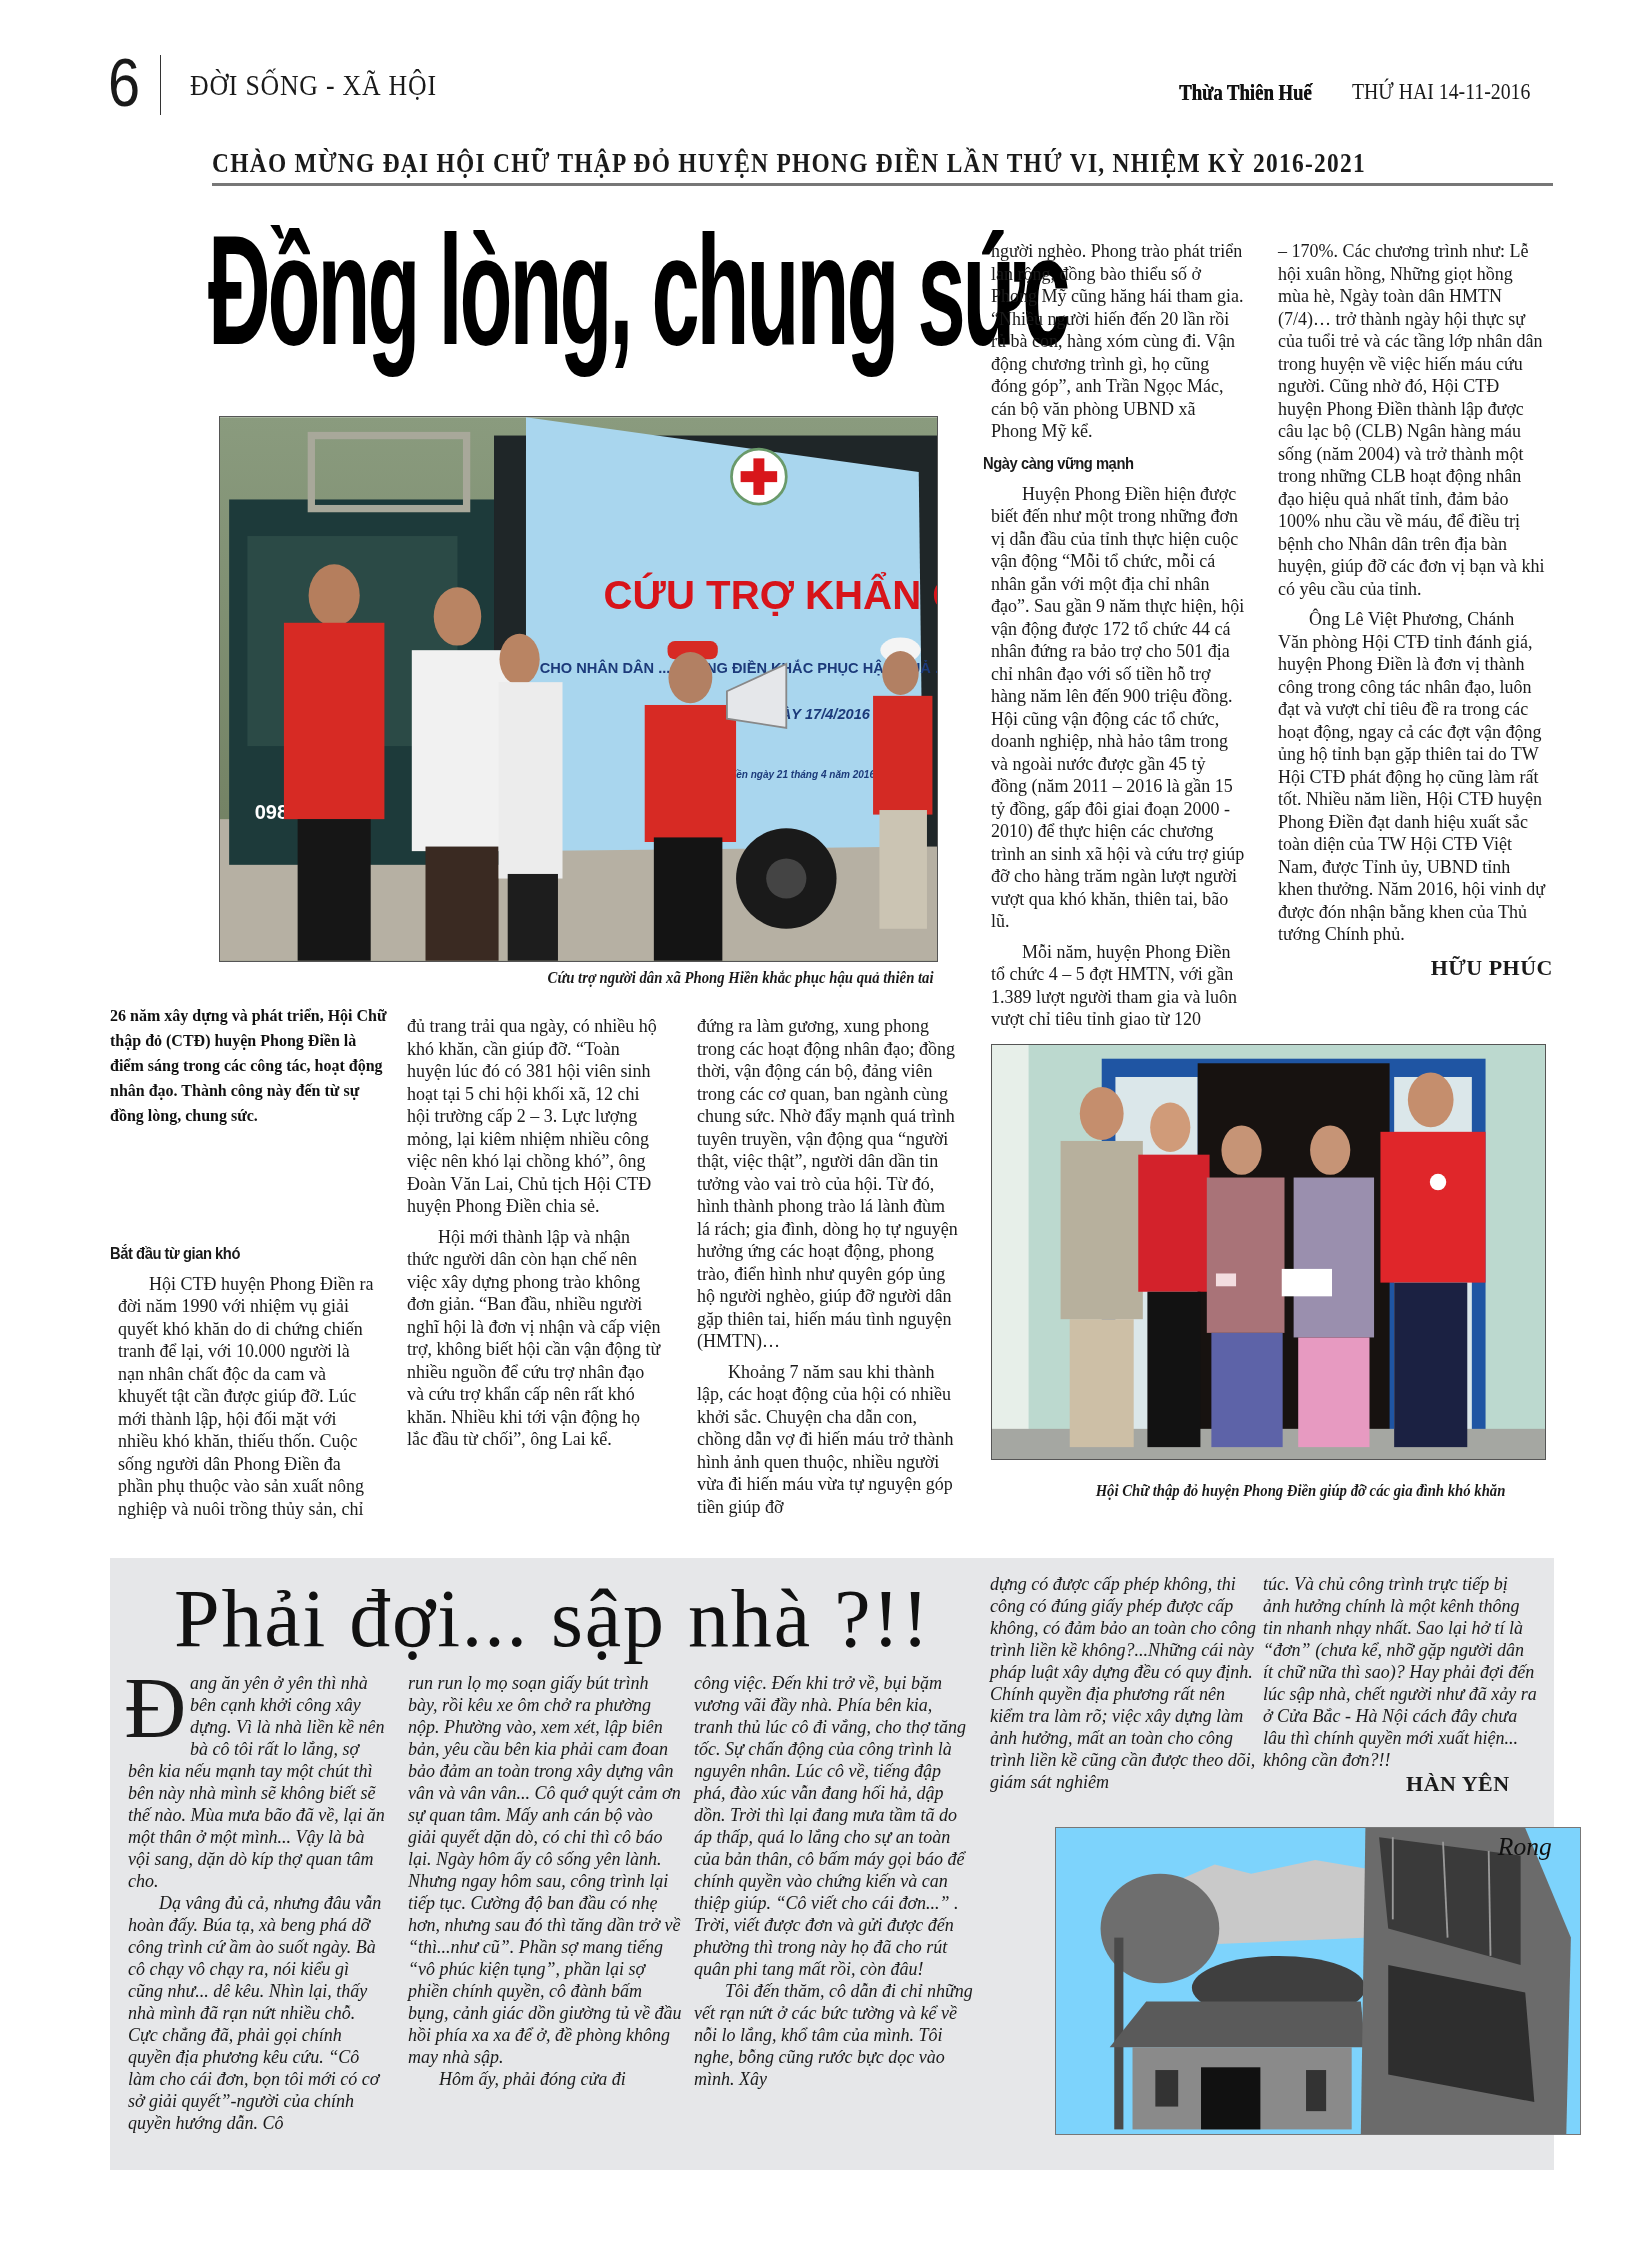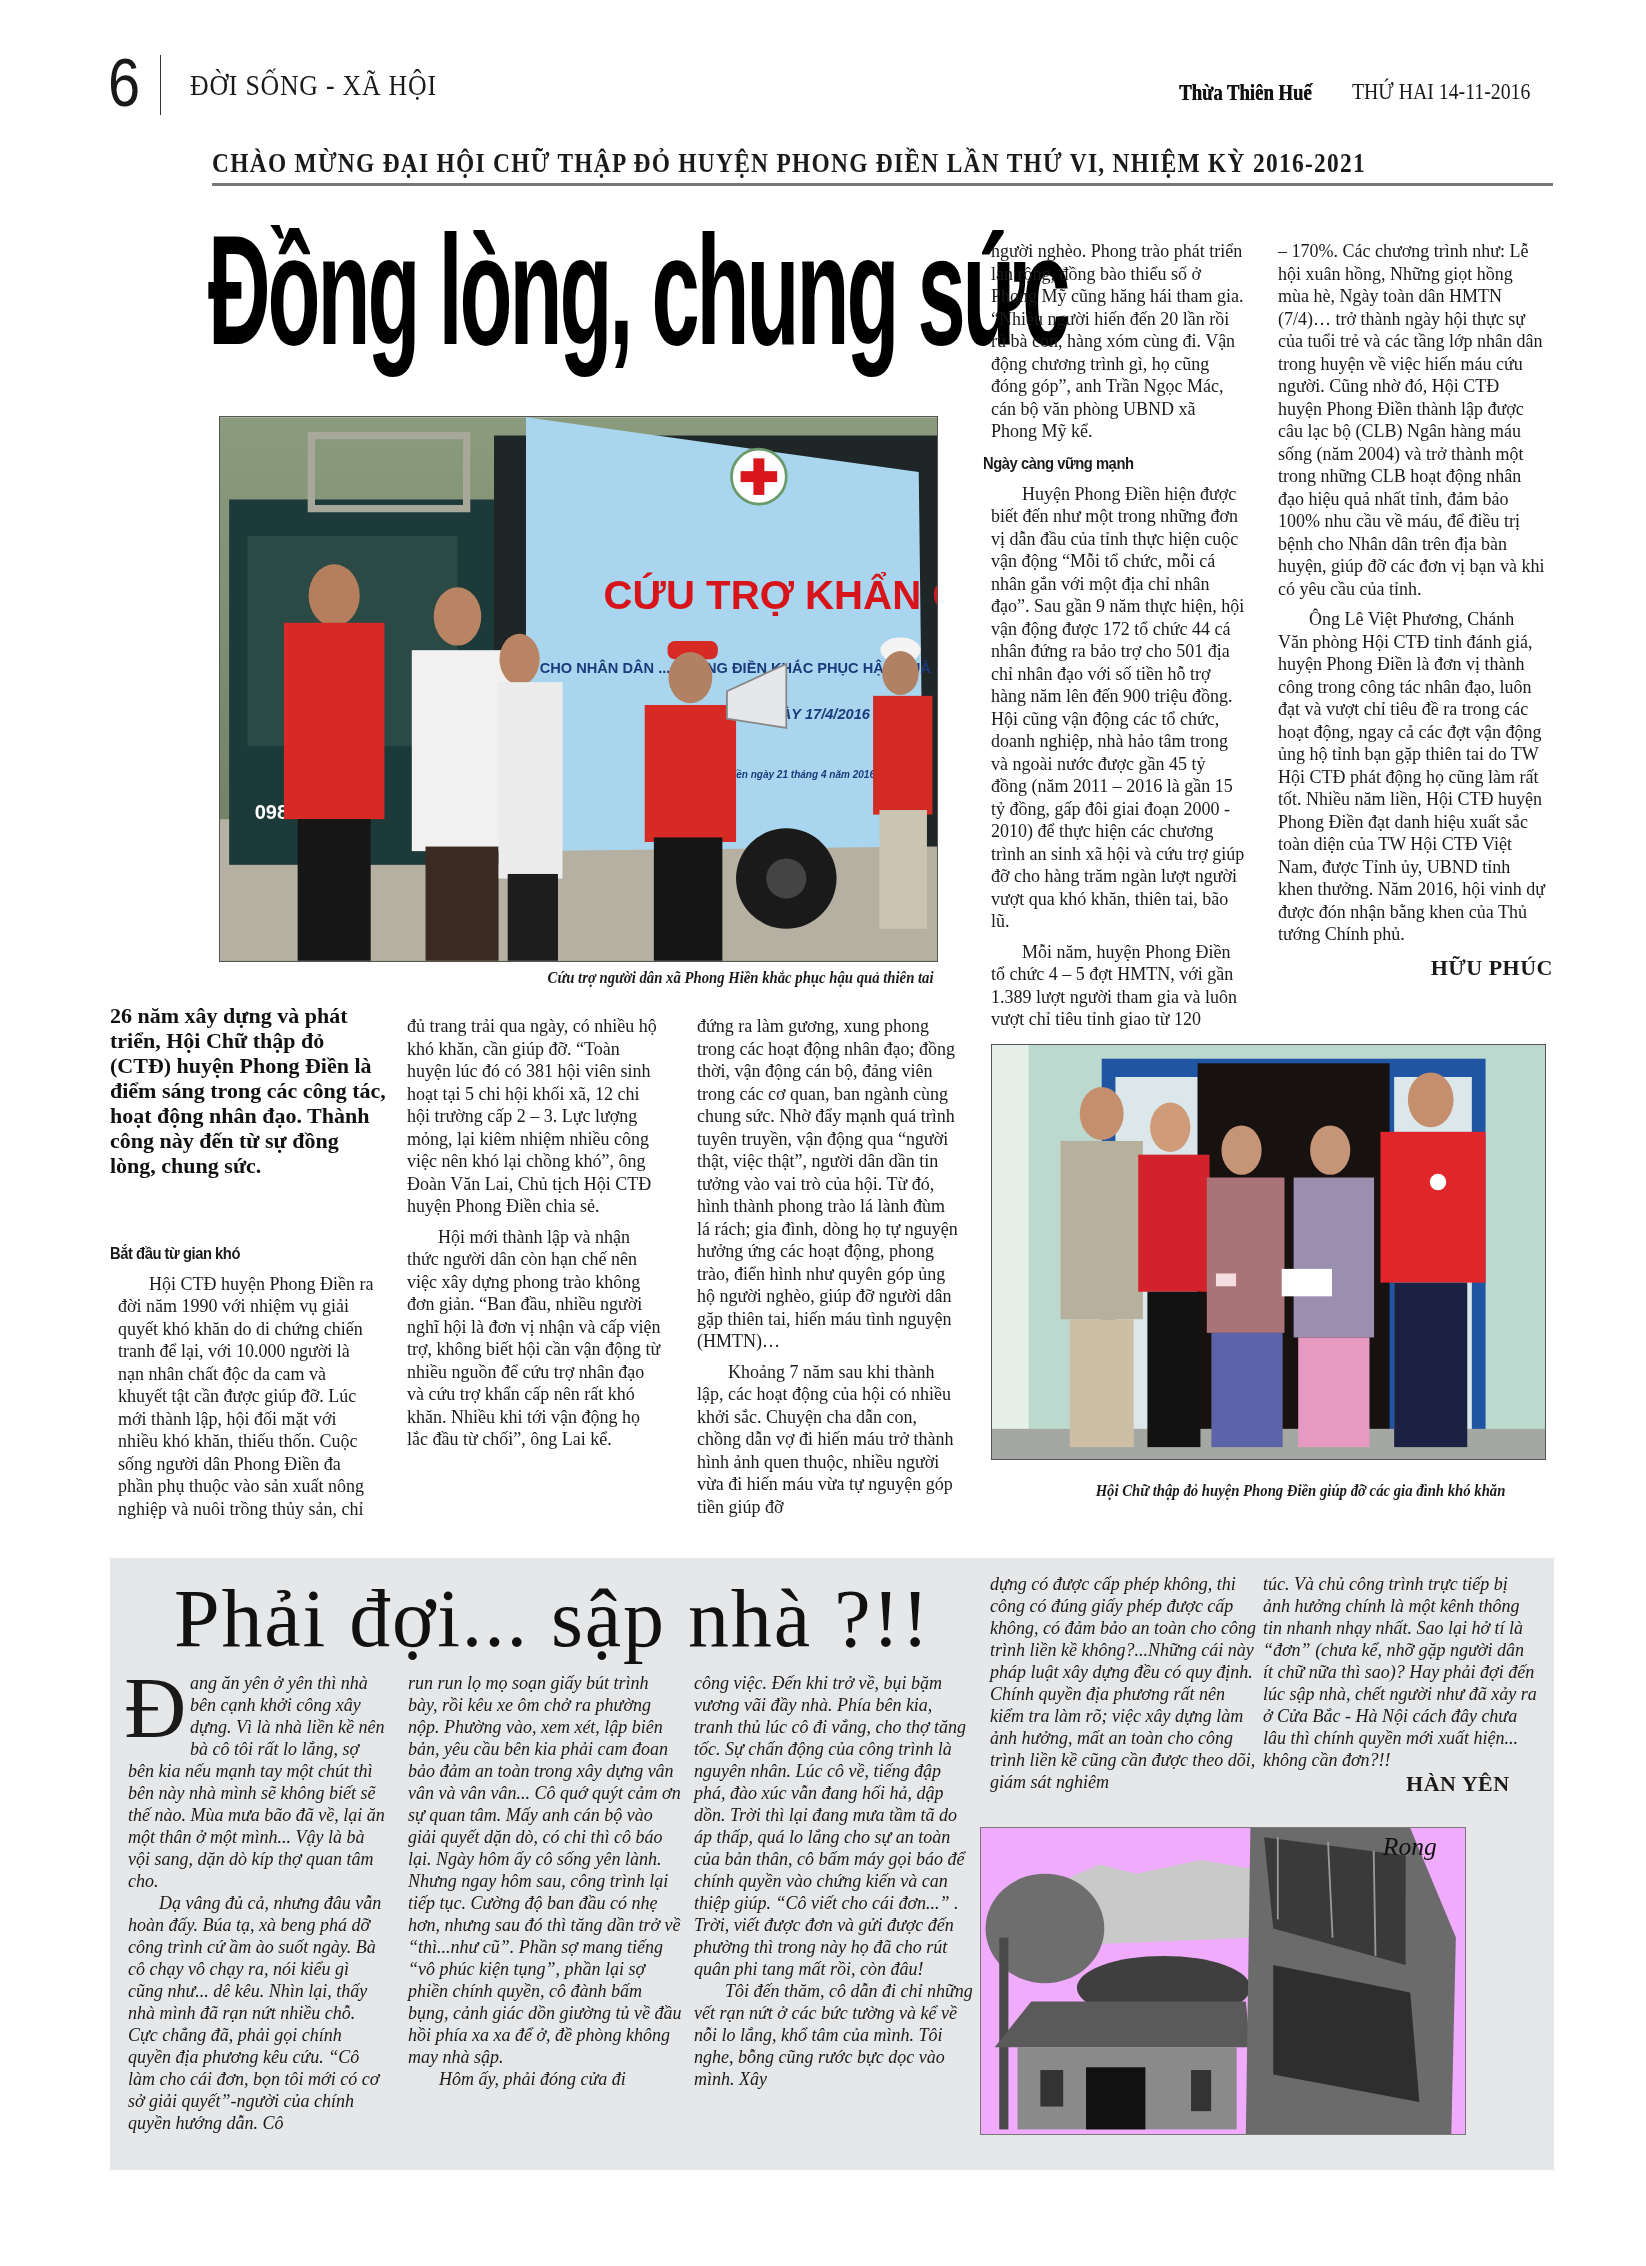--- a/index.html
+++ b/index.html
@@ -12,21 +12,21 @@
   .paper-name { left:1179px; top:79px; font-family:"Liberation Serif", serif; font-weight:bold; font-size:24px; transform:scaleX(0.78); transform-origin:left; color:#111; text-shadow:0.5px 0 0 #111; }
   .issue-date { left:1352px; top:79px; font-size:23px; transform:scaleX(0.86); transform-origin:left; }
   .banner { left:212px; top:148px; width:1352px; font-size:27.4px; font-weight:bold; letter-spacing:1.5px; transform:scaleX(0.855); transform-origin:left; white-space:nowrap; }
   .banner-rule { left:212px; top:183px; width:1341px; height:2.7px; background:#777; }
   .headline { left:208px; top:199px; font-family:"Liberation Sans", sans-serif; font-weight:bold; font-size:155px; line-height:183px; letter-spacing:-5.5px; transform:scaleX(0.56); transform-origin:left top; white-space:nowrap; color:#000; }
   
   .col { font-size:18px; line-height:22.5px; text-align:left; }
   .col p { margin:8px; text-indent:0; }
   .col p.ind { text-indent:31px; }
   .subhead { font-family:"Liberation Sans", sans-serif; font-weight:bold; font-size:16.4px; line-height:24px; margin:5.5px 0 0 0; letter-spacing:-0.5px; transform:scaleX(0.9); transform-origin:left; }
-  .lead { left:110px; top:1003px; width:279px; font-size:22px; line-height:25px; font-weight:bold; color:#111; }
+  .lead { left:110px; top:1003px; width:279px; font-size:16px; line-height:25px; font-weight:bold; color:#111; }
   .byline { font-weight:bold; font-size:22px; letter-spacing:0.5px; text-align:right; }
   .caption { font-style:italic; font-weight:bold; font-size:16px; transform:scaleX(0.92); transform-origin:right; white-space:nowrap; }
   
   .photo { overflow:hidden; border:0.9px solid #555; }
   
   .op-box { left:110px; top:1558px; width:1444px; height:612px; background:#e6e7e9; }
   .op-title { left:174px; top:1573px; font-family:"Liberation Serif", serif; font-size:82px; line-height:91px; letter-spacing:1.8px; color:#111; white-space:nowrap; }
   .op-col { font-style:italic; font-size:18px; line-height:22px; }
   .op-col p { margin:0; }
   .op-col p.ind { text-indent:31px; }
@@ -201,21 +201,21 @@
 
 <div class="abs op-col" style="left:990px;top:1573px;width:270px;">
   <p>dựng có được cấp phép không, thi công có đúng giấy phép được cấp không, có đảm bảo an toàn cho công trình liền kề không?...Những cái này pháp luật xây dựng đều có quy định. Chính quyền địa phương rất nên kiểm tra làm rõ; việc xây dựng làm ảnh hưởng, mất an toàn cho công trình liền kề cũng cần được theo dõi, giám sát nghiêm</p>
 </div>
 
 <div class="abs op-col" style="left:1263px;top:1573px;width:274px;">
   <p>túc. Và chủ công trình trực tiếp bị ảnh hưởng chính là một kênh thông tin nhanh nhạy nhất. Sao lại hở tí là “đơn” (chưa kể, nhỡ gặp người dân ít chữ nữa thì sao)? Hay phải đợi đến lúc sập nhà, chết người như đã xảy ra ở Cửa Bắc - Hà Nội cách đây chưa lâu thì chính quyền mới xuất hiện... không cần đơn?!!</p>
   <div class="byline" style="font-style:normal;margin-top:1.8px;padding-right:27.4px;">HÀN YÊN</div>
 </div>
 
-<div class="abs" style="left:980px;top:1827px;width:484px;height:306px;background:#f0abfc;border:0.9px solid #777;overflow:hidden;">
+<div class="abs" style="left:1055px;top:1827px;width:484px;height:306px;background:#7dd3fc;border:0.9px solid #777;overflow:hidden;padding-left:40px;">
   <svg width="484" height="306" viewBox="0 0 530 335">
     <polygon points="60,70 130,40 170,50 240,35 300,45 300,120 60,130" fill="#c9c9c9"></polygon>
     <ellipse cx="70" cy="110" rx="65" ry="60" fill="#6e6e6e"></ellipse>
     <rect x="20" y="120" width="10" height="210" fill="#4a4a4a"></rect>
     <ellipse cx="200" cy="175" rx="95" ry="35" fill="#3f3f3f"></ellipse>
     <polygon points="15,240 55,190 290,190 295,240" fill="#5a5a5a"></polygon>
     <rect x="40" y="240" width="240" height="90" fill="#8a8a8a"></rect>
     <rect x="115" y="262" width="65" height="68" fill="#111111"></rect>
     <rect x="65" y="265" width="25" height="40" fill="#333"></rect>
     <rect x="230" y="265" width="22" height="45" fill="#333"></rect>

